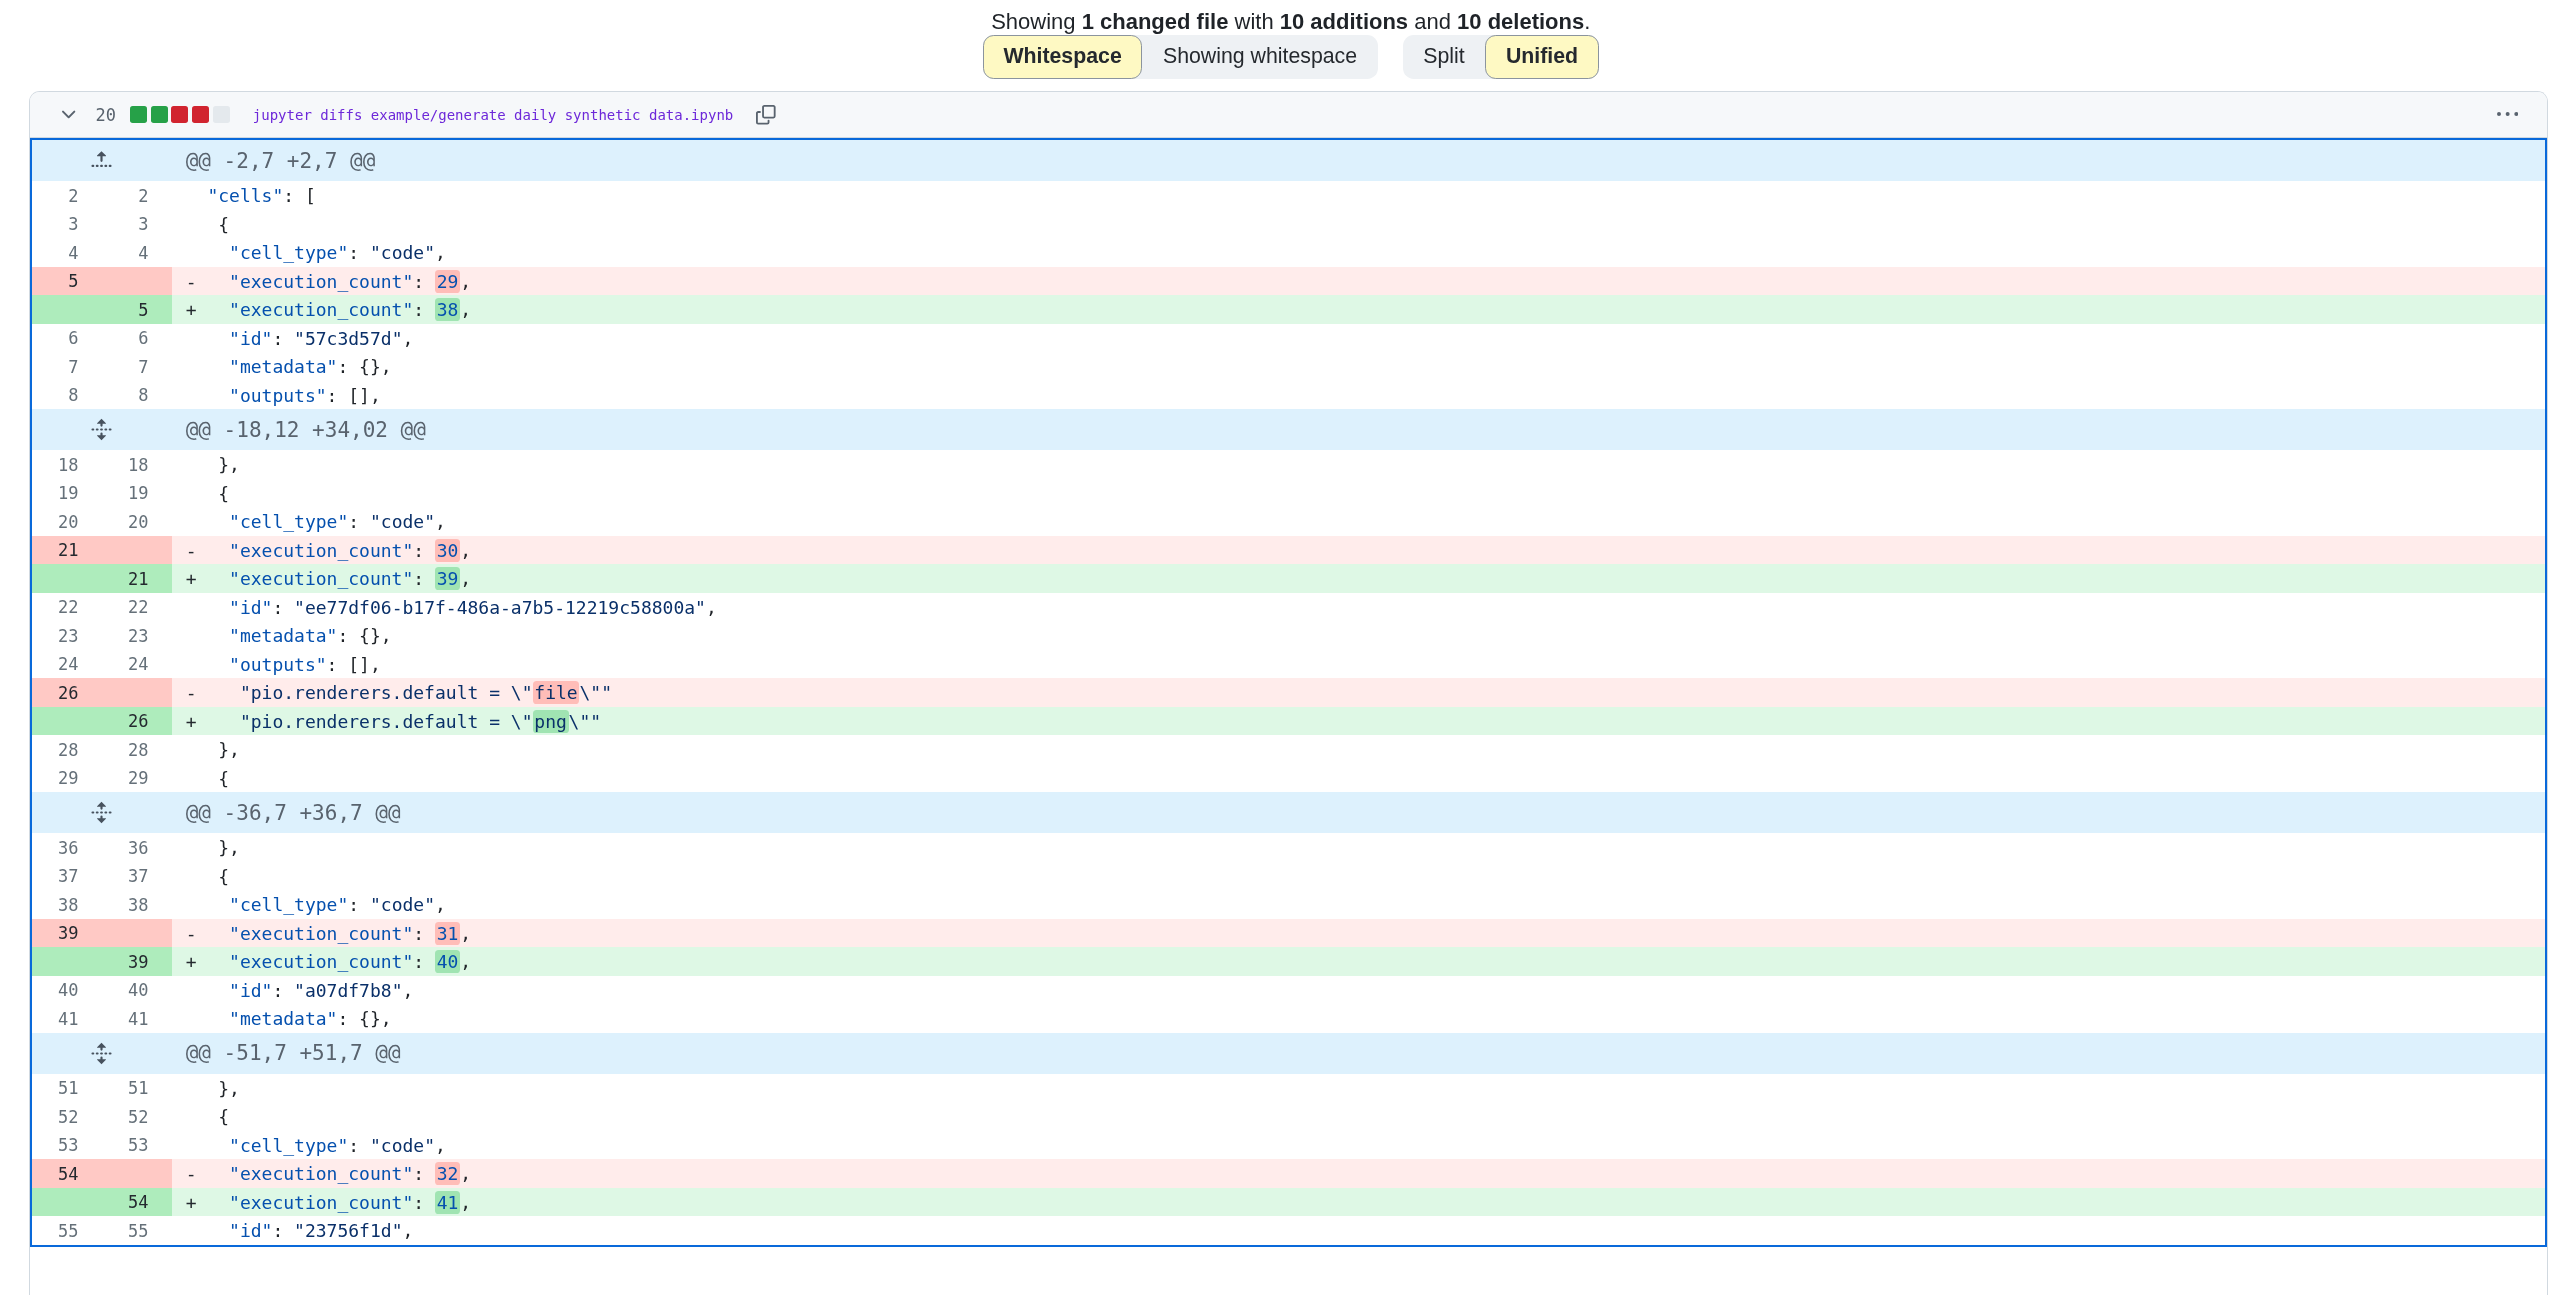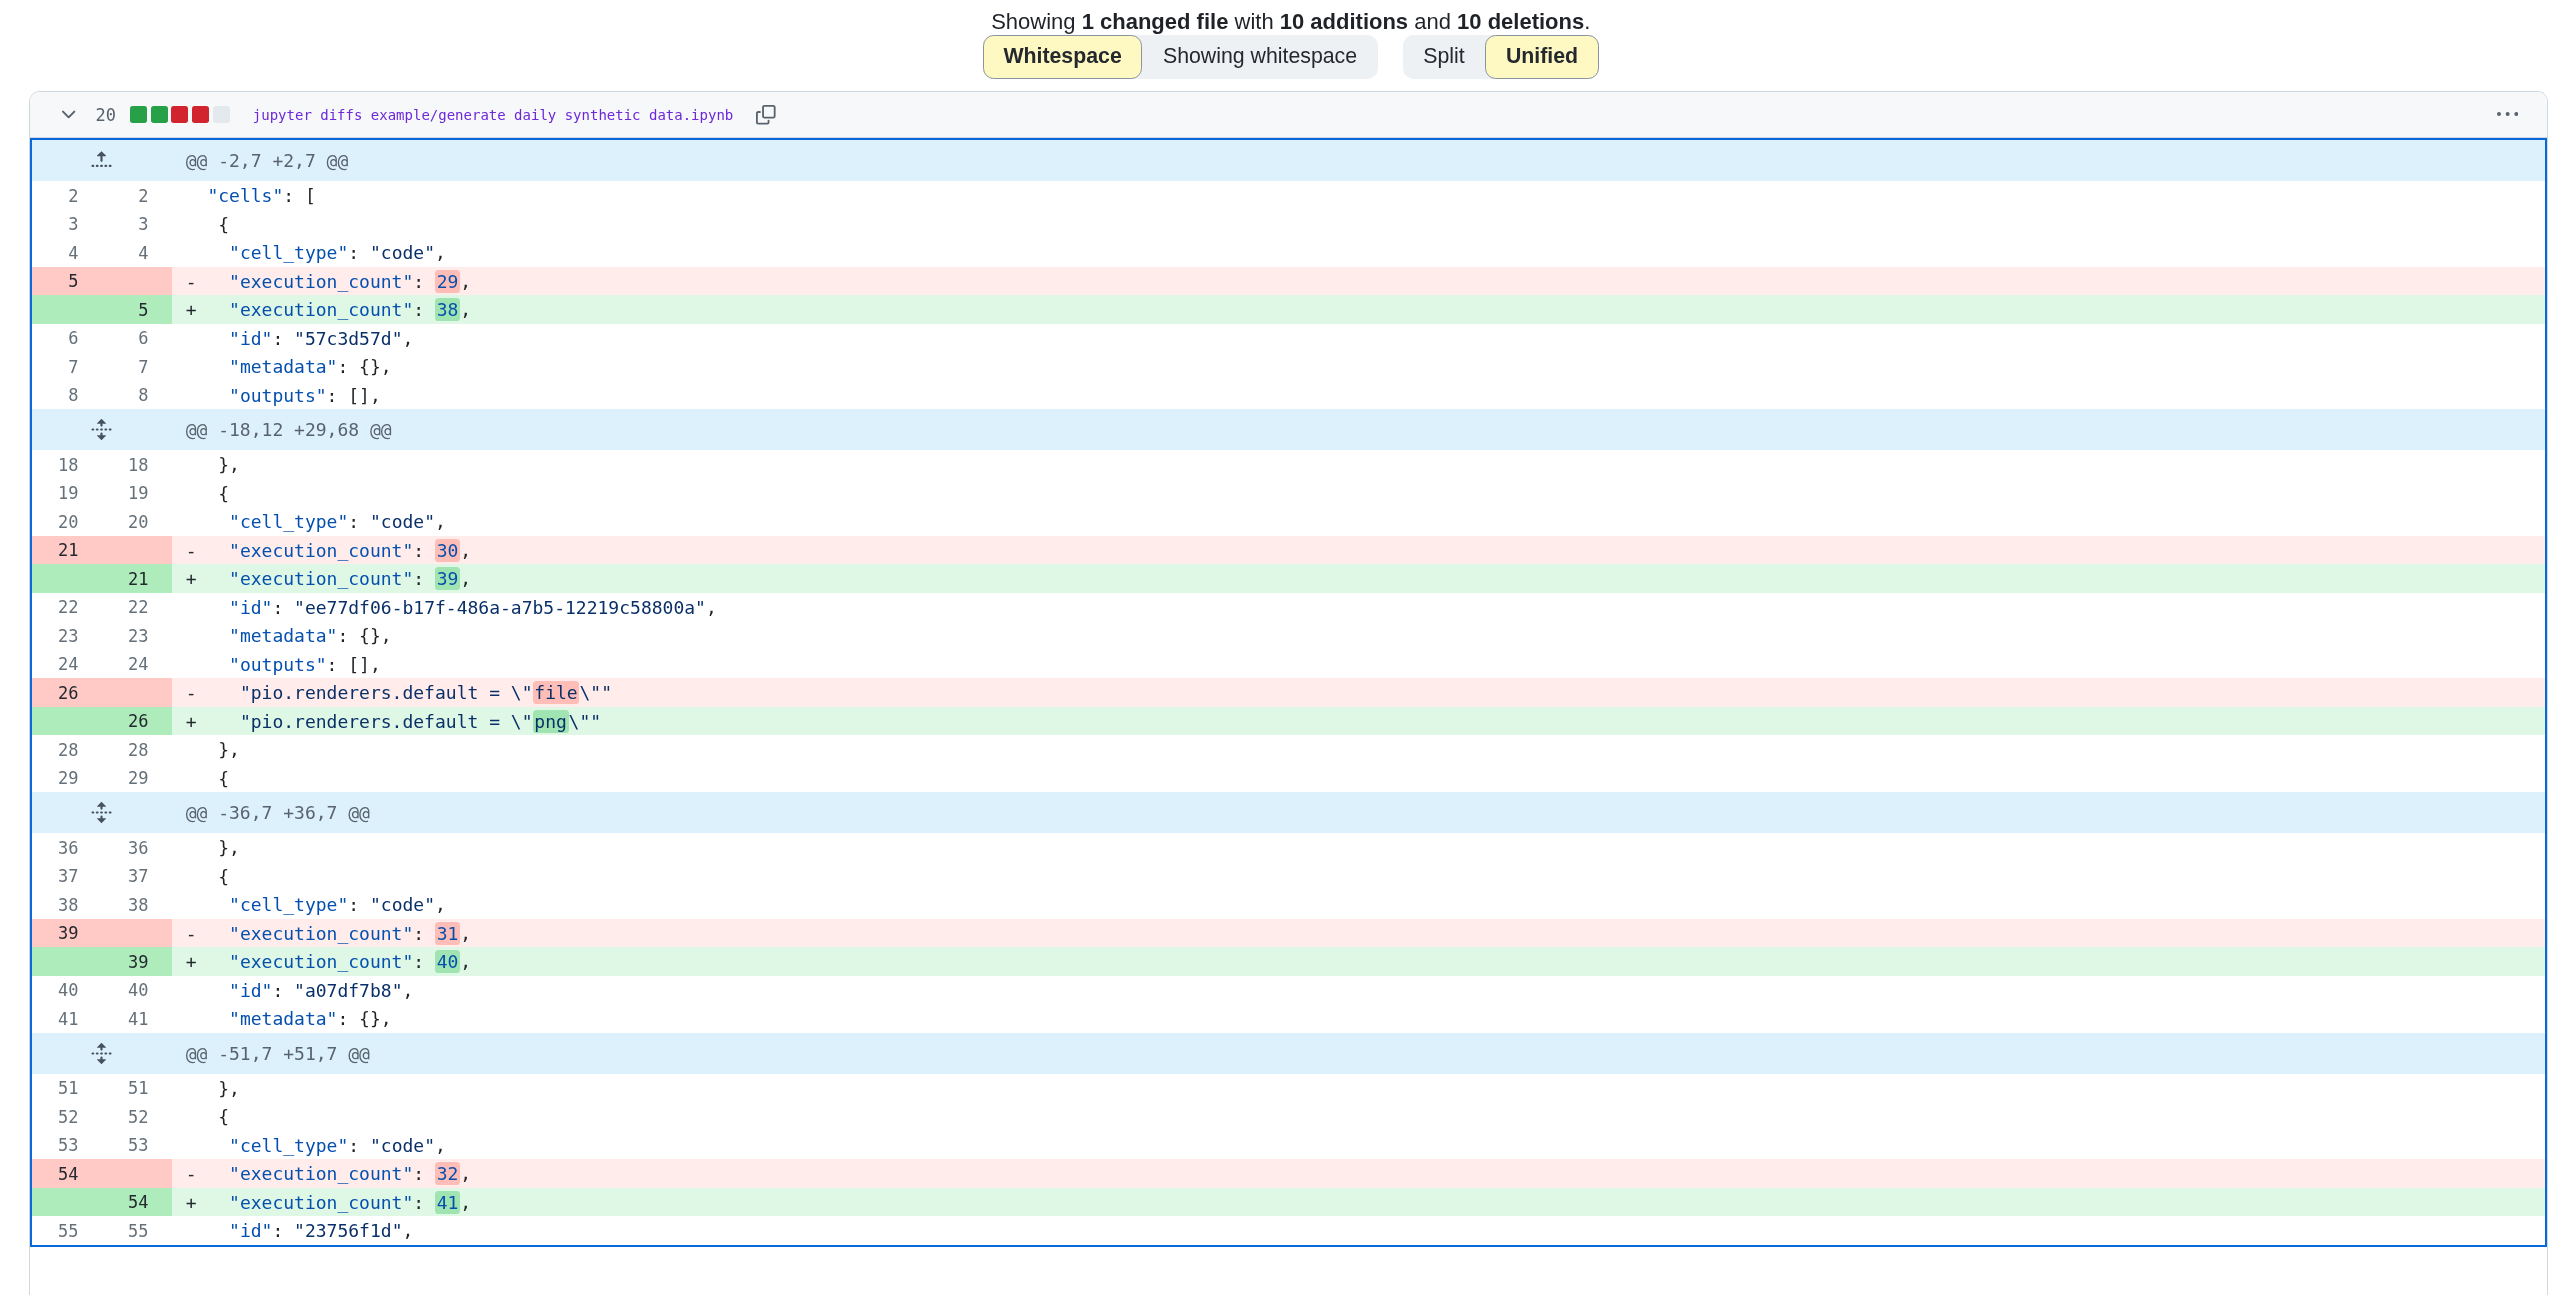--- a/index.html
+++ b/index.html
@@ -63,21 +63,21 @@
   .seg-p { color:#1f2328; }
   tr.del .w { background:#ffbdb8; border-radius:3.6px; padding:0.9px 1.8px; }
   tr.add .w { background:#a0e4b2; border-radius:3.6px; padding:0.9px 1.8px; }
   .marker { color:#24292f; }
 
   tr.hunk td { height:41px; background:#ddf1fd; }
   td.expand-cell { background:#b6dbfb; padding:0; }
   .expand-btn { width:100%; height:41px; background:transparent; border:none; cursor:pointer;
     display:flex; align-items:center; justify-content:center; }
   .expand-btn svg { fill:#47525e; }
-  td.hunk-text { color:#59636e; padding-left:14.2px; white-space:pre; font-size:18px; }
+  td.hunk-text { color:#59636e; padding-left:14.2px; white-space:pre; font-size:21px; }
 </style>
 </head>
 <body>
 
 <div class="topbar">
   <div class="summary"><span>Showing </span><b>1 changed file</b><span> with </span><b>10 additions</b><span> and </span><b>10 deletions</b><span>.</span></div>
   <div class="controls">
     <div class="seg-group">
       <button class="seg selected">Whitespace</button>
       <button class="seg">Showing whitespace</button>
@@ -189,21 +189,21 @@
           <tr class="hunk">
             <td class="expand-cell" colspan="2">
               <button class="expand-btn">
                 <span style="display:flex">
                   <svg width="23" height="23" viewBox="0 0 16 16">
                     <path d="M8.177.677l2.896 2.896a.25.25 0 0 1-.177.427H8.75v1.25a.75.75 0 0 1-1.5 0V4H5.104a.25.25 0 0 1-.177-.427L7.823.677a.25.25 0 0 1 .354 0ZM7.25 10.75a.75.75 0 0 1 1.5 0V12h2.146a.25.25 0 0 1 .177.427l-2.896 2.896a.25.25 0 0 1-.354 0l-2.896-2.896A.25.25 0 0 1 5.104 12H7.25v-1.25Zm-5-2a.75.75 0 0 0 0-1.5h-.5a.75.75 0 0 0 0 1.5h.5ZM6 8a.75.75 0 0 1-.75.75h-.5a.75.75 0 0 1 0-1.5h.5A.75.75 0 0 1 6 8Zm2.25.75a.75.75 0 0 0 0-1.5h-.5a.75.75 0 0 0 0 1.5h.5ZM12 8a.75.75 0 0 1-.75.75h-.5a.75.75 0 0 1 0-1.5h.5A.75.75 0 0 1 12 8Zm2.25.75a.75.75 0 0 0 0-1.5h-.5a.75.75 0 0 0 0 1.5h.5Z"></path>
                   </svg>
                 </span>
               </button>
             </td>
-            <td class="hunk-text">@@ -18,12 +29,68 @@</td>
+            <td class="hunk-text">@@ -18,12 +34,02 @@</td>
           </tr>
           <tr class="code-row ctx">
             <td class="num">18</td>
             <td class="num">18</td>
             <td class="code"><span class="marker"> </span><span class="seg-p">  },</span></td>
           </tr>
           <tr class="code-row ctx">
             <td class="num">19</td>
             <td class="num">19</td>
             <td class="code"><span class="marker"> </span><span class="seg-p">  {</span></td>

